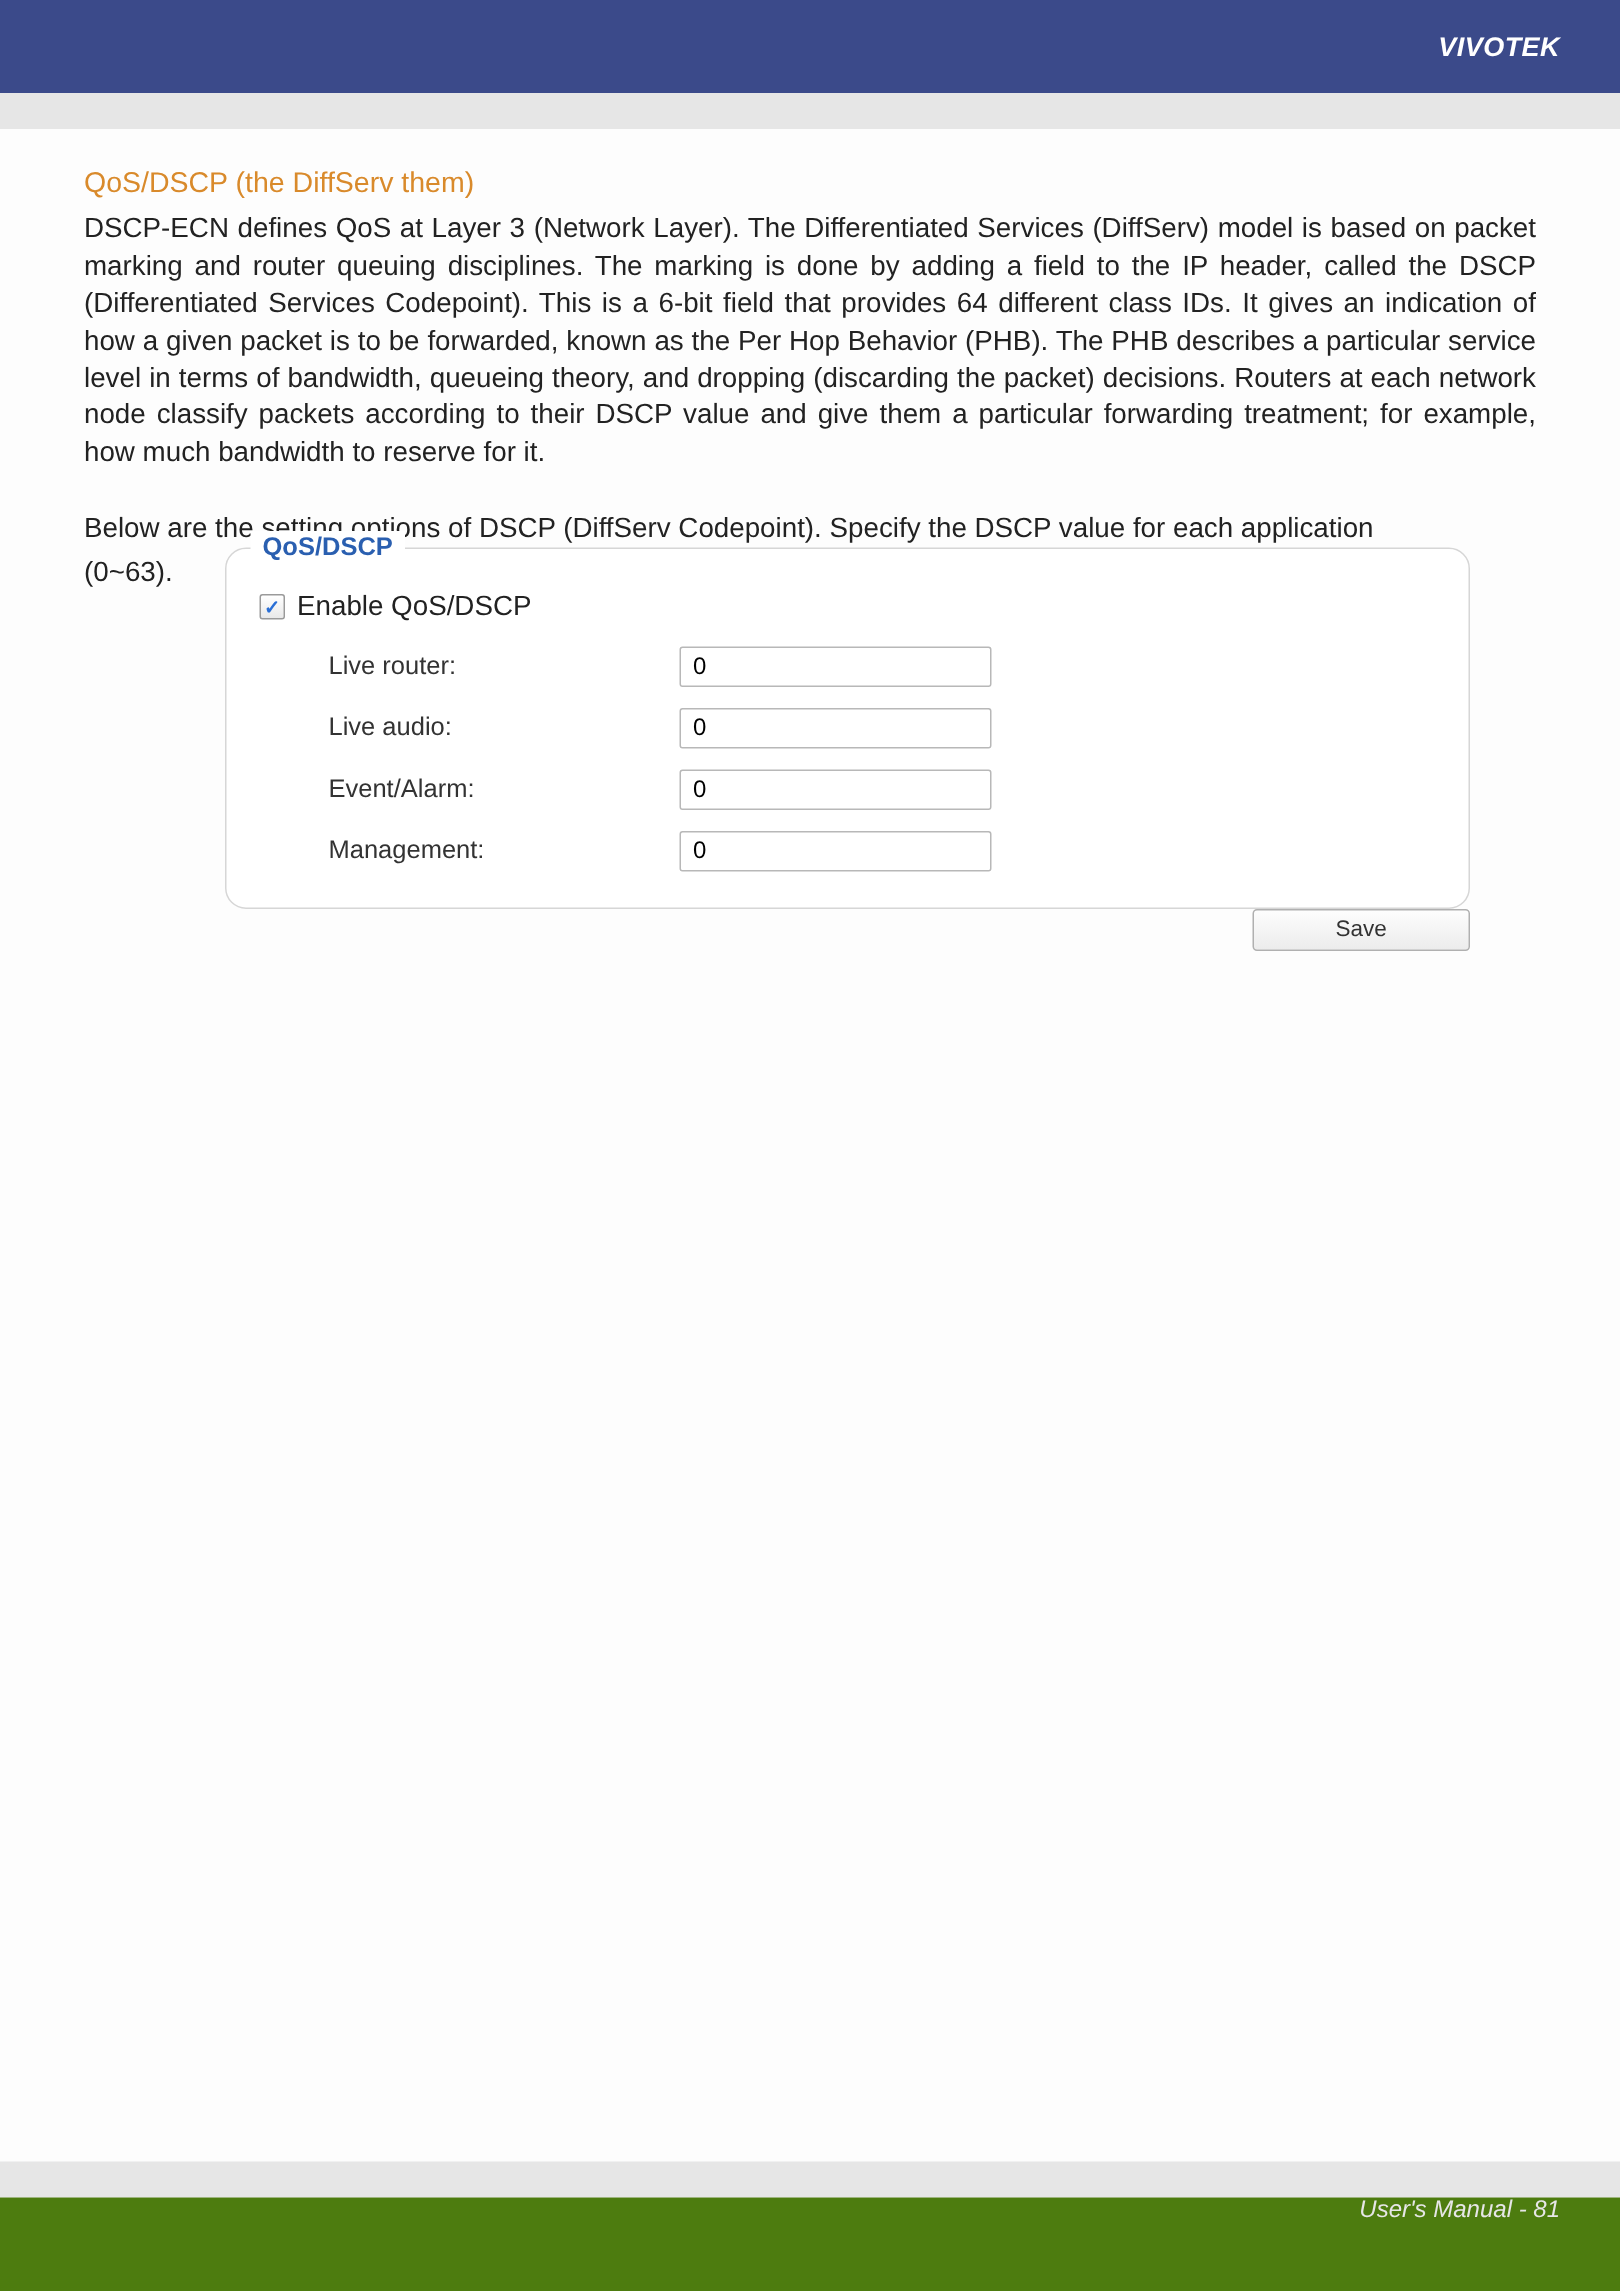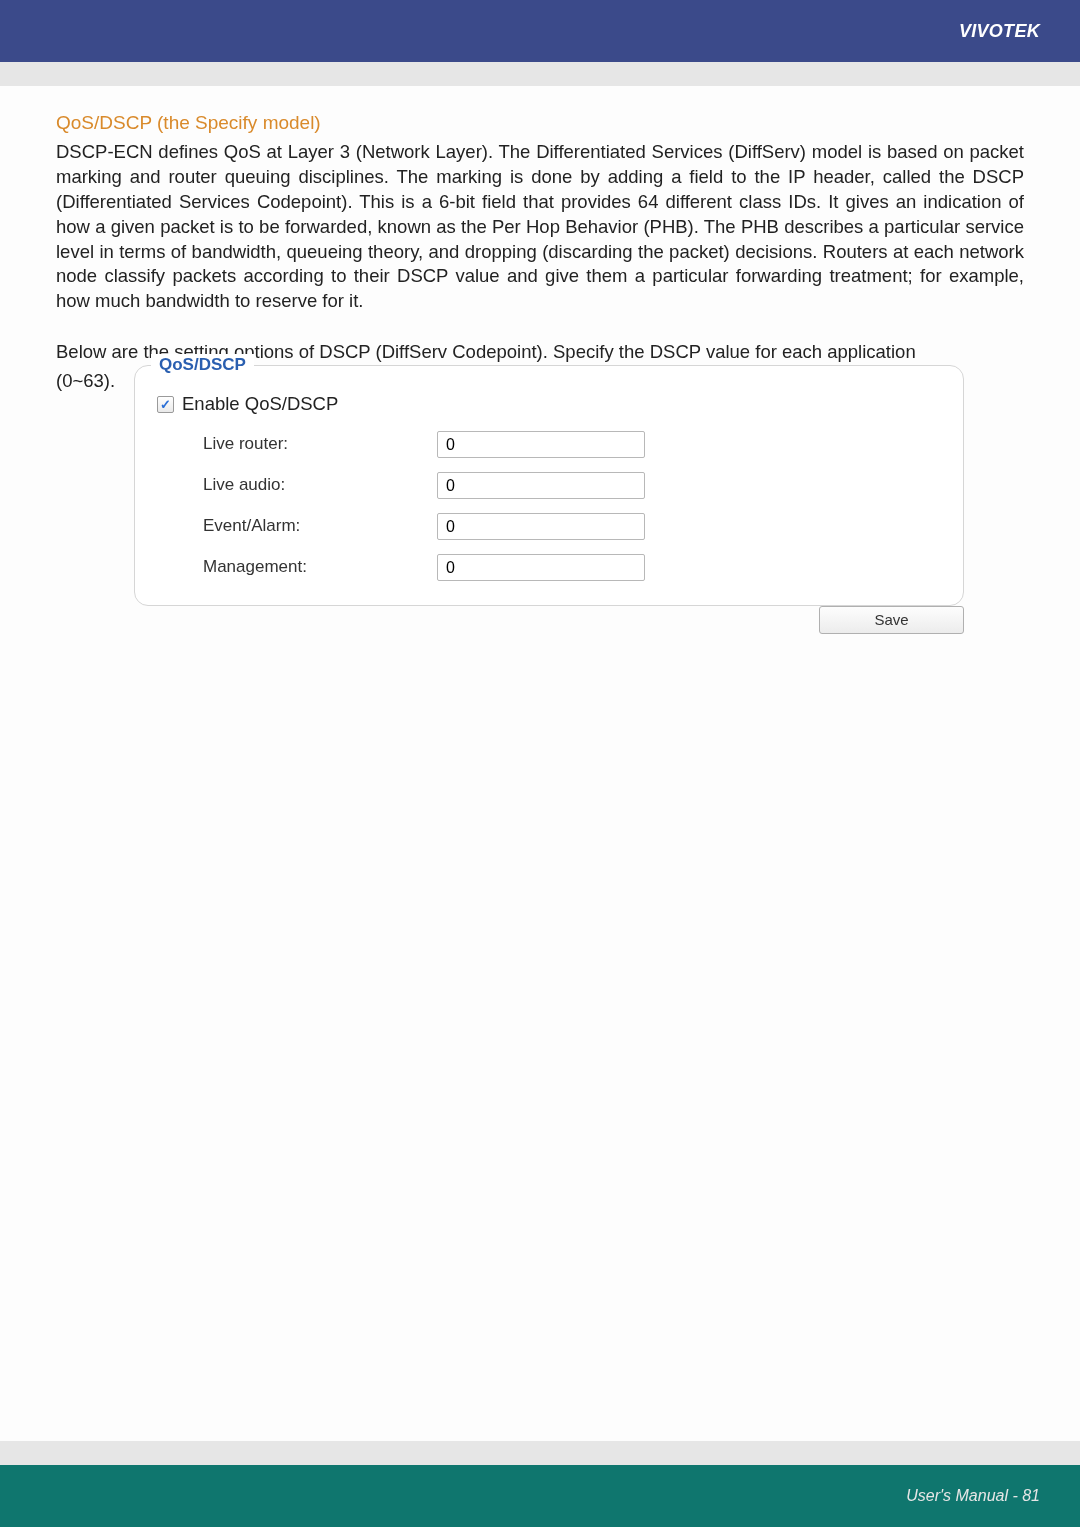--- a/index.html
+++ b/index.html
@@ -42,21 +42,21 @@
     font-size: 19px;
     margin-bottom: 4px;
   }
   .body-text {
     text-align: justify;
     margin-bottom: 26px;
   }
   .panel-wrap {
     display: flex;
     align-items: flex-start;
-    gap: 16px;
+    gap: 32px;
   }
   .range-label {
     min-width: 62px;
     padding-top: 4px;
   }
   .fieldset {
     position: relative;
     border: 1px solid #d6d6d6;
     border-radius: 14px;
     width: 830px;
@@ -130,23 +130,22 @@
     text-align: center;
     line-height: 26px;
     color: #333;
   }
   .footer {
     position: absolute;
     bottom: 0;
     left: 0;
     width: 100%;
     height: 62px;
-    background: #0f766e;
-    display: flex;
-    align-items: center;
+    background: #4d7c0f;
+    display: flex;
     justify-content: flex-end;
     padding-right: 40px;
   }
   .footer span {
     color: #e6e6e6;
     font-style: italic;
     font-size: 16px;
   }
   .footer-grey {
     position: absolute;
@@ -159,21 +158,21 @@
 </style>
 </head>
 <body>
 
 <div class="top-bar">
   <span>VIVOTEK</span>
 </div>
 <div class="grey-strip"></div>
 
 <div class="content">
-  <div class="sec-title">QoS/DSCP (the Specify model)</div>
+  <div class="sec-title">QoS/DSCP (the DiffServ them)</div>
   <div class="body-text">DSCP-ECN defines QoS at Layer 3 (Network Layer). The Differentiated Services (DiffServ) model is based on packet marking and router queuing disciplines. The marking is done by adding a field to the IP header, called the DSCP (Differentiated Services Codepoint). This is a 6-bit field that provides 64 different class IDs. It gives an indication of how a given packet is to be forwarded, known as the Per Hop Behavior (PHB). The PHB describes a particular service level in terms of bandwidth, queueing theory, and dropping (discarding the packet) decisions. Routers at each network node classify packets according to their DSCP value and give them a particular forwarding treatment; for example, how much bandwidth to reserve for it.</div>
   <div class="body-text" style="margin-bottom:0;">Below are the setting options of DSCP (DiffServ Codepoint). Specify the DSCP value for each application</div>
 
   <div class="panel-wrap">
     <div class="range-label">(0~63).</div>
 
     <div>
       <div class="fieldset">
         <div class="legend">QoS/DSCP</div>
 

